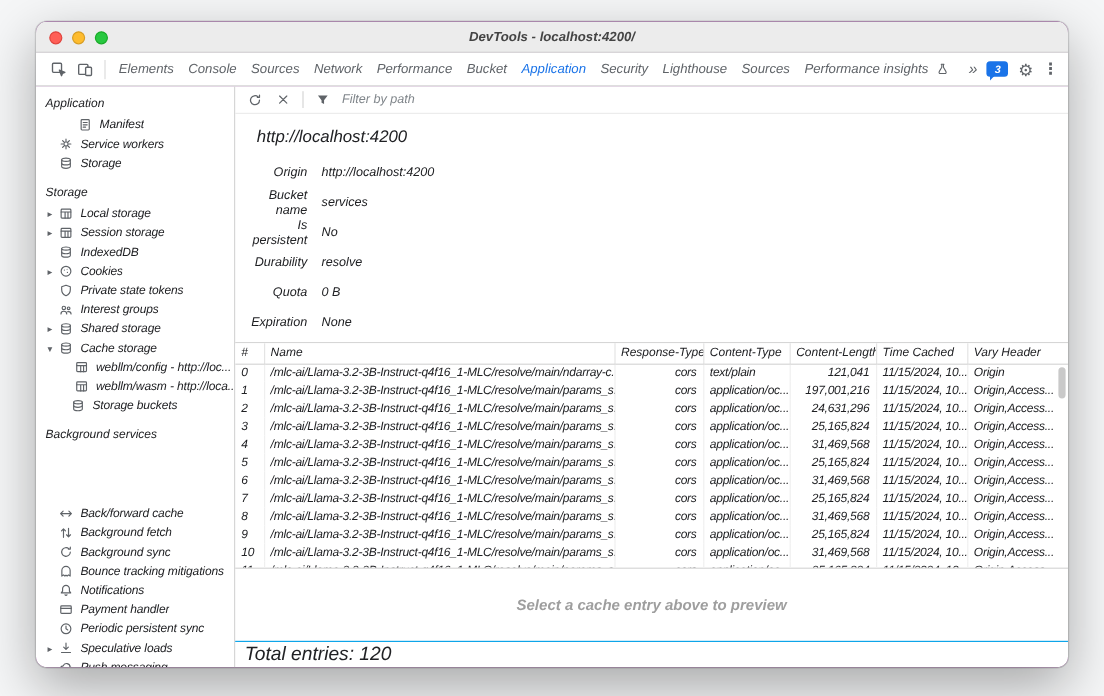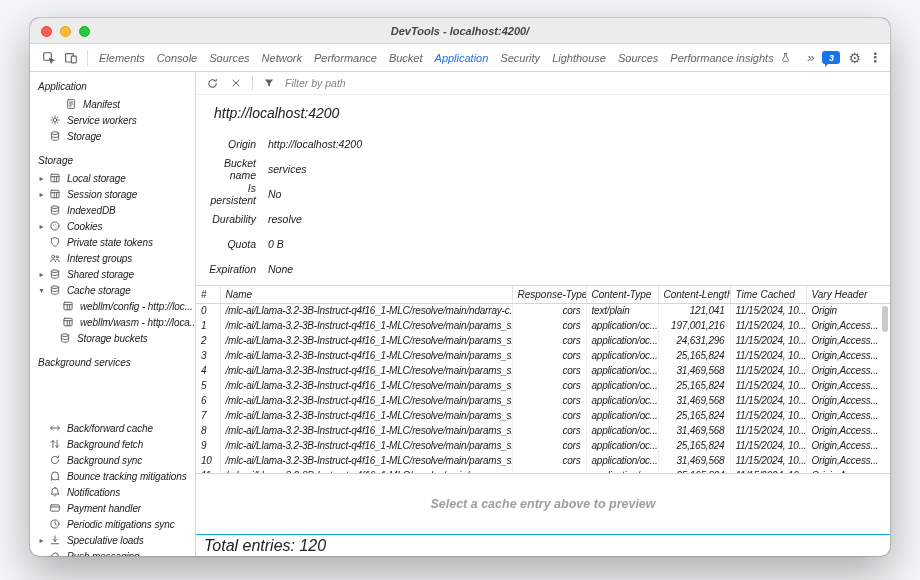--- a/index.html
+++ b/index.html
@@ -372,21 +372,21 @@
           <span class="lbl">Payment handler</span>
         </div>
         <div class="tree-row" style="padding-left: 6px;">
           <span class="arrow"></span>
           <span class="icn">
             <svg viewBox="0 0 16 16" width="12" height="12" fill="none" stroke="#5f6368" stroke-width="1.3" stroke-linecap="round" stroke-linejoin="round">
               <circle cx="8" cy="8" r="5.4"></circle>
               <path d="M8 5v3l2 1.3"></path>
             </svg>
           </span>
-          <span class="lbl">Periodic mitigations sync</span>
+          <span class="lbl">Periodic persistent sync</span>
         </div>
         <div class="tree-row" style="padding-left: 6px;">
           <span class="arrow">▸</span>
           <span class="icn">
             <svg viewBox="0 0 16 16" width="12" height="12" fill="none" stroke="#5f6368" stroke-width="1.3" stroke-linecap="round" stroke-linejoin="round">
               <path d="M8 2.6v7M8 9.6L5.4 7M8 9.6L10.6 7M3 13h10"></path>
             </svg>
           </span>
           <span class="lbl">Speculative loads</span>
         </div>

